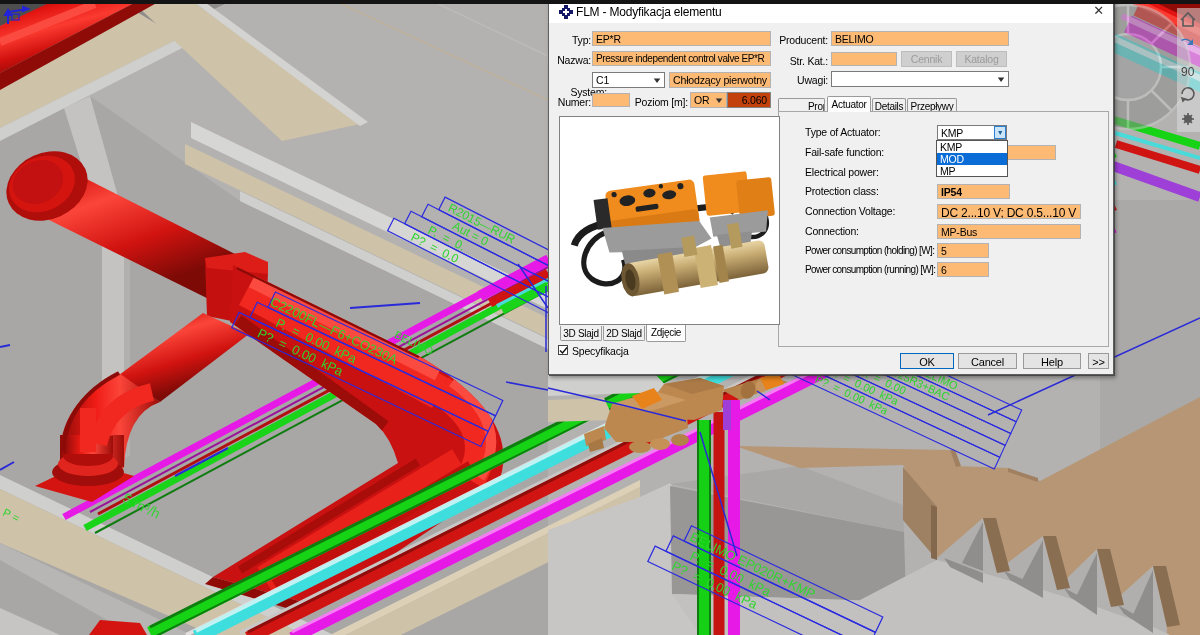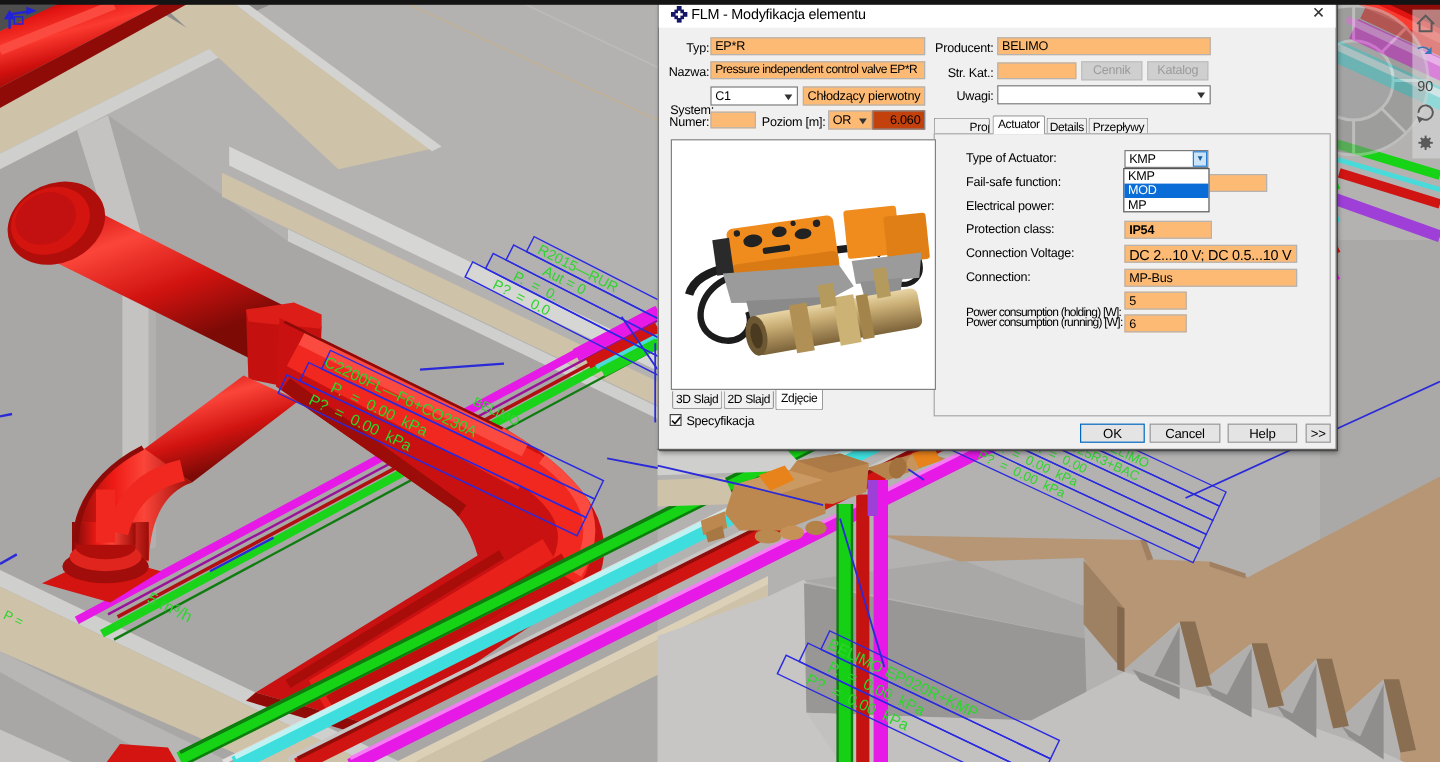--- a/index.html
+++ b/index.html
@@ -393,21 +393,21 @@
       </g>
     </svg>
     <span id="title">FLM - Modyfikacja elementu</span>
     <span id="closex">✕</span>
   </div>
 
   <div class="lbl r" style="left:0px;top:34px;width:42px;">Typ:</div>
   <div class="tb" style="left:43px;top:31px;width:179px;height:15px;">EP*R</div>
   <div class="lbl r" style="left:0px;top:54px;width:42px;">Nazwa:</div>
   <div class="tb" style="left:43px;top:51px;width:179px;height:15px;font-size:10px;letter-spacing:-0.4px;">Pressure independent control valve EP*R</div>
-  <div class="lbl r" style="left:4px;top:75px;width:42px;margin-top:11px;">System:</div>
+  <div class="lbl r" style="left:16px;top:75px;width:42px;margin-top:11px;">System:</div>
   <div class="cb" style="left:43px;top:72px;width:73px;height:16px;">C1<span class="chev">▼</span></div>
   <div class="tb" style="left:120px;top:72px;width:102px;height:16px;font-size:10.6px;">Chłodzący pierwotny</div>
   <div class="lbl r" style="left:0px;top:96px;width:42px;">Numer:</div>
   <div class="tb" style="left:43px;top:93px;width:38px;height:14px;"></div>
   <div class="lbl r" style="left:85px;top:96px;width:54px;">Poziom [m]:</div>
   <div class="tb" style="left:141px;top:92px;width:37px;height:16px;">OR<span class="chev">▼</span></div>
   <div class="tb wh" style="left:178px;top:92px;width:44px;height:16px;text-align:right;">6.060</div>
 
   <div class="lbl r" style="left:220px;top:34px;width:59px;">Producent:</div>
   <div class="tb" style="left:282px;top:31px;width:178px;height:15px;">BELIMO</div>
@@ -426,21 +426,21 @@
   <div class="tab" style="left:358px;top:98px;width:50px;height:14px;">Przepływy</div>
   <div style="position:absolute;left:229px;top:111px;width:331px;height:236px;background:#f0f0f0;
               border:1px solid #a8a8a8;box-sizing:border-box;"></div>
 
   <div class="lbl" style="left:256px;top:126px;">Type of Actuator:</div>
   <div class="lbl" style="left:256px;top:146px;">Fail-safe function:</div>
   <div class="lbl" style="left:256px;top:166px;">Electrical power:</div>
   <div class="lbl" style="left:256px;top:185px;">Protection class:</div>
   <div class="lbl" style="left:256px;top:205px;">Connection Voltage:</div>
   <div class="lbl" style="left:256px;top:225px;">Connection:</div>
-  <div class="lbl" style="left:256px;top:255px;font-size:10px;letter-spacing:-0.65px;">Power consumption (holding) [W]:</div>
+  <div class="lbl" style="left:256px;top:245px;font-size:10px;letter-spacing:-0.65px;">Power consumption (holding) [W]:</div>
   <div class="lbl" style="left:256px;top:264px;font-size:10px;letter-spacing:-0.65px;">Power consumption (running) [W]:</div>
   <div class="tb" style="left:388px;top:145px;width:119px;height:15px;"></div>
   <div class="tb" style="left:388px;top:184px;width:73px;height:15px;font-weight:bold;">IP54</div>
   <div class="tb" style="left:388px;top:204px;width:144px;height:15px;font-size:12px;">DC 2...10 V; DC 0.5...10 V</div>
   <div class="tb" style="left:388px;top:224px;width:144px;height:15px;">MP-Bus</div>
   <div class="tb" style="left:388px;top:243px;width:52px;height:15px;">5</div>
   <div class="tb" style="left:388px;top:262px;width:52px;height:15px;">6</div>
 
   <div class="cb" style="left:388px;top:125px;width:70px;height:15px;">KMP</div>
   <div style="position:absolute;left:445px;top:126px;width:12px;height:13px;background:#cbe4f7;

